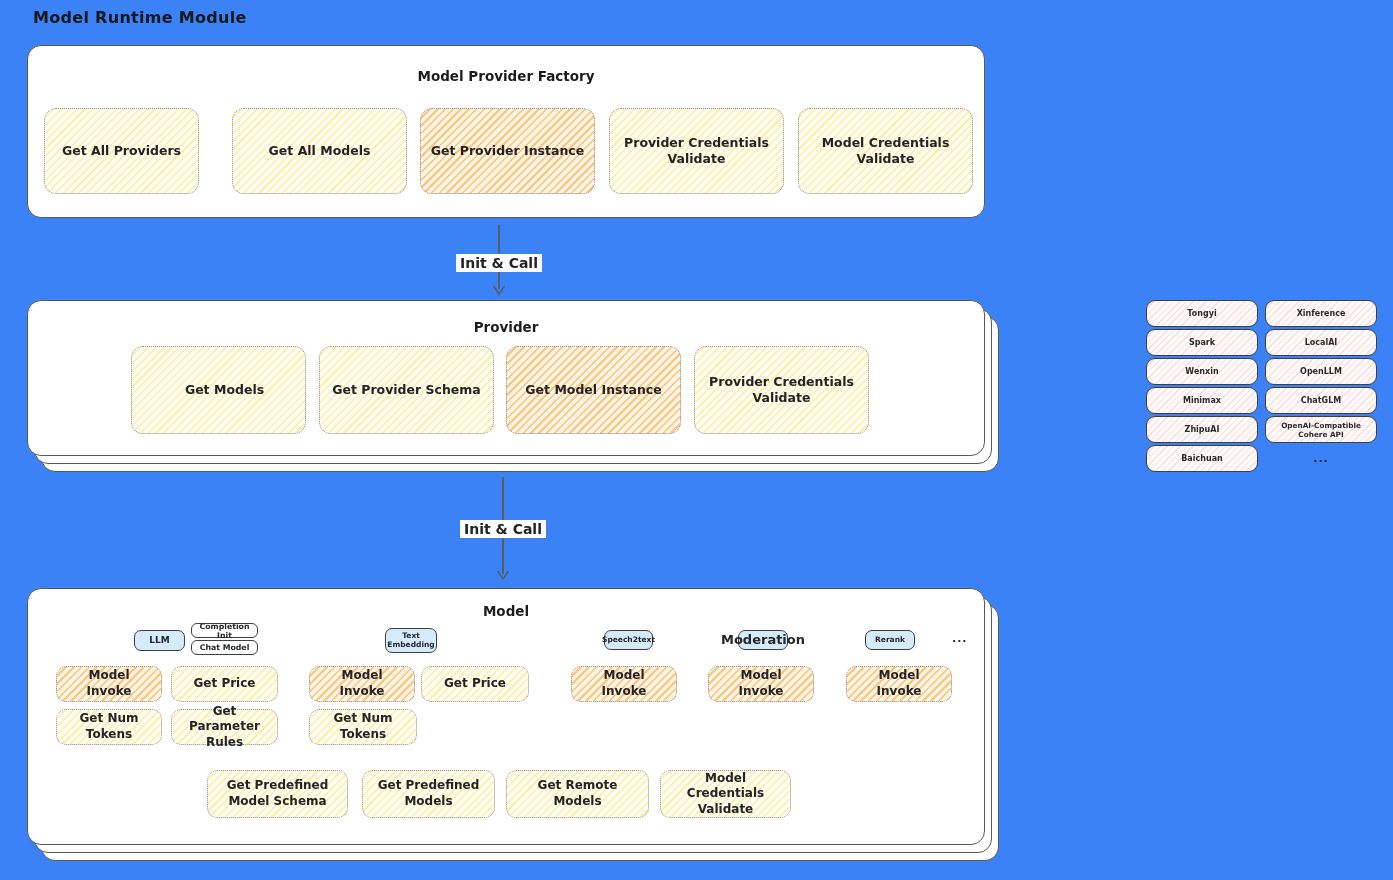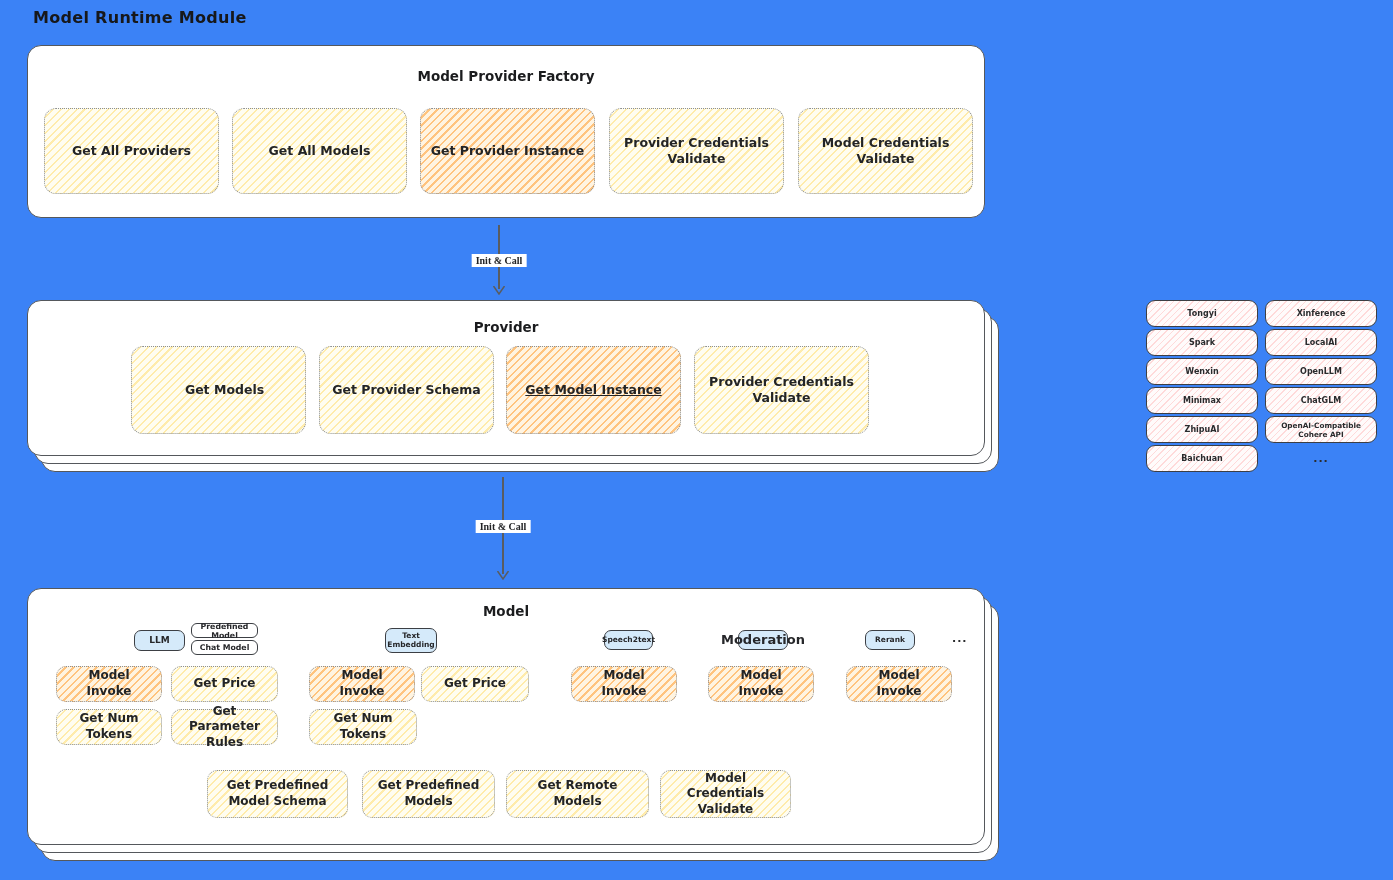--- a/index.html
+++ b/index.html
@@ -66,54 +66,54 @@
   .ellipsis{
     position:absolute;font-size:11px;font-weight:700;letter-spacing:1px;color:#2a2b2d;
   }
   
   .arrow{position:absolute;z-index:2;}
   .arrow-line{position:absolute;left:50%;top:0;bottom:6px;width:1.5px;margin-left:-0.75px;background:#595c60;}
   .arrow-head{position:absolute;left:50%;bottom:0;transform:translateX(-50%);}
   .arrow-label{
     position:absolute;left:50%;transform:translateX(-50%);top:42%;
     background:#ffffff;padding:1px 4px;white-space:nowrap;
-    font-size:10px;font-weight:600;color:#232426;font-family:Liberation Serif, serif;
+    font-size:14px;font-weight:600;color:#232426;
   }
 </style>
 </head>
 <body>
 
 <div class="canvas">
 
   <h1 class="main-title">Model Runtime Module</h1>
 
   <section class="bigbox" style="left:27px;top:45px;width:958px;height:173px;">
     <div class="bigbox-title" style="top:22px;">Model Provider Factory</div>
-    <div class="card fill-yellow" style="left:16px;top:62px;width:175px;height:86px;">Get All Providers</div>
+    <div class="card fill-yellow" style="left:16px;top:62px;width:155px;height:86px;">Get All Providers</div>
     <div class="card fill-yellow" style="left:204px;top:62px;width:175px;height:86px;">Get All Models</div>
     <div class="card fill-orange" style="left:392px;top:62px;width:175px;height:86px;">Get Provider Instance</div>
     <div class="card fill-yellow" style="left:581px;top:62px;width:175px;height:86px;">Provider Credentials Validate</div>
     <div class="card fill-yellow" style="left:770px;top:62px;width:175px;height:86px;">Model Credentials Validate</div>
   </section>
 
   <div class="arrow" style="left:479px;top:225px;width:40px;height:70px;">
     <span class="arrow-line"></span>
     <svg class="arrow-head" width="13" height="9" viewBox="0 0 13 9">
       <path d="M1 0 L6.5 8 L12 0" fill="none" stroke="#595c60" stroke-width="1.5"></path>
     </svg>
     <span class="arrow-label">Init &amp; Call</span>
   </div>
 
   <div class="stack-layer" style="left:41px;top:316px;width:958px;height:156px;"></div>
   <div class="stack-layer" style="left:34px;top:308px;width:958px;height:156px;"></div>
   <section class="bigbox" style="left:27px;top:300px;width:958px;height:156px;">
     <div class="bigbox-title" style="top:18px;">Provider</div>
     <div class="card fill-yellow" style="left:103px;top:45px;width:175px;height:88px;padding-left:18px;">Get Models</div>
     <div class="card fill-yellow" style="left:291px;top:45px;width:175px;height:88px;">Get Provider Schema</div>
-    <div class="card fill-orange" style="left:478px;top:45px;width:175px;height:88px;text-decoration:underline;">Get Model Instance</div>
+    <div class="card fill-orange" style="left:478px;top:45px;width:175px;height:88px;">Get Model Instance</div>
     <div class="card fill-yellow" style="left:666px;top:45px;width:175px;height:88px;">Provider Credentials Validate</div>
   </section>
 
   <div class="catalog-col" style="left:1146px;top:300px;width:112px;">
     <div class="pill">Tongyi</div>
     <div class="pill">Spark</div>
     <div class="pill">Wenxin</div>
     <div class="pill">Minimax</div>
     <div class="pill">ZhipuAI</div>
     <div class="pill">Baichuan</div>
@@ -134,21 +134,21 @@
     </svg>
     <span class="arrow-label">Init &amp; Call</span>
   </div>
 
   <div class="stack-layer" style="left:41px;top:604px;width:958px;height:257px;"></div>
   <div class="stack-layer" style="left:34px;top:596px;width:958px;height:257px;"></div>
   <section class="bigbox" style="left:27px;top:588px;width:958px;height:257px;">
     <div class="bigbox-title" style="top:14px;">Model</div>
 
     <div class="tab-blue" style="left:106px;top:41px;width:51px;height:21px;font-size:9px;">LLM</div>
-    <div class="tab-white" style="left:163px;top:34px;width:67px;height:15px;">Predefined Model</div>
+    <div class="tab-white" style="left:163px;top:34px;width:67px;height:15px;">Completion Init</div>
     <div class="tab-white" style="left:163px;top:51px;width:67px;height:15px;">Chat Model</div>
     <div class="tab-blue" style="left:357px;top:39px;width:52px;height:25px;font-size:7.5px;">Text Embedding</div>
     <div class="tab-blue" style="left:576px;top:41px;width:49px;height:20px;font-size:7.5px;">Speech2text</div>
     <div class="tab-blue" style="left:710px;top:41px;width:50px;height:20px;font-size:13px;">Moderation</div>
     <div class="tab-blue" style="left:837px;top:41px;width:50px;height:20px;font-size:7.5px;">Rerank</div>
     <div class="ellipsis" style="left:924px;top:43px;">...</div>
 
     <div class="card small fill-orange" style="left:28px;top:77px;width:106px;height:36px;">Model Invoke</div>
     <div class="card small fill-yellow" style="left:143px;top:77px;width:107px;height:36px;">Get Price</div>
     <div class="card small fill-yellow" style="left:28px;top:120px;width:106px;height:36px;">Get Num Tokens</div>

